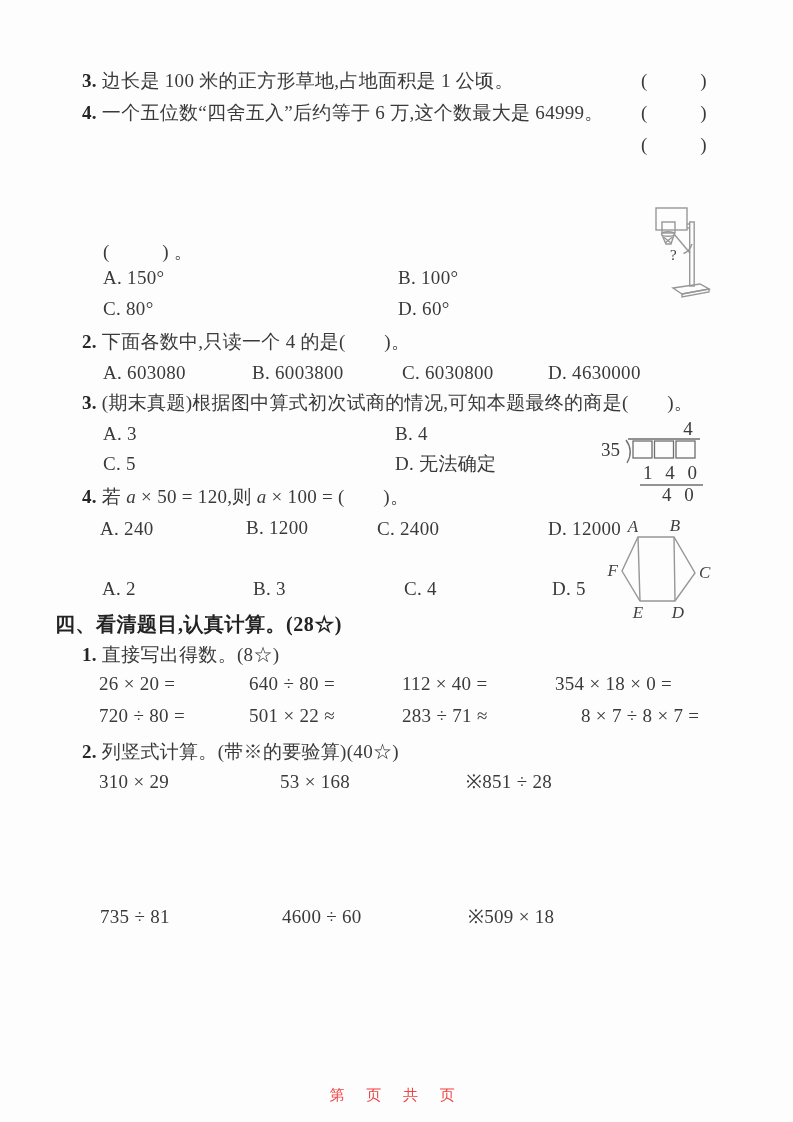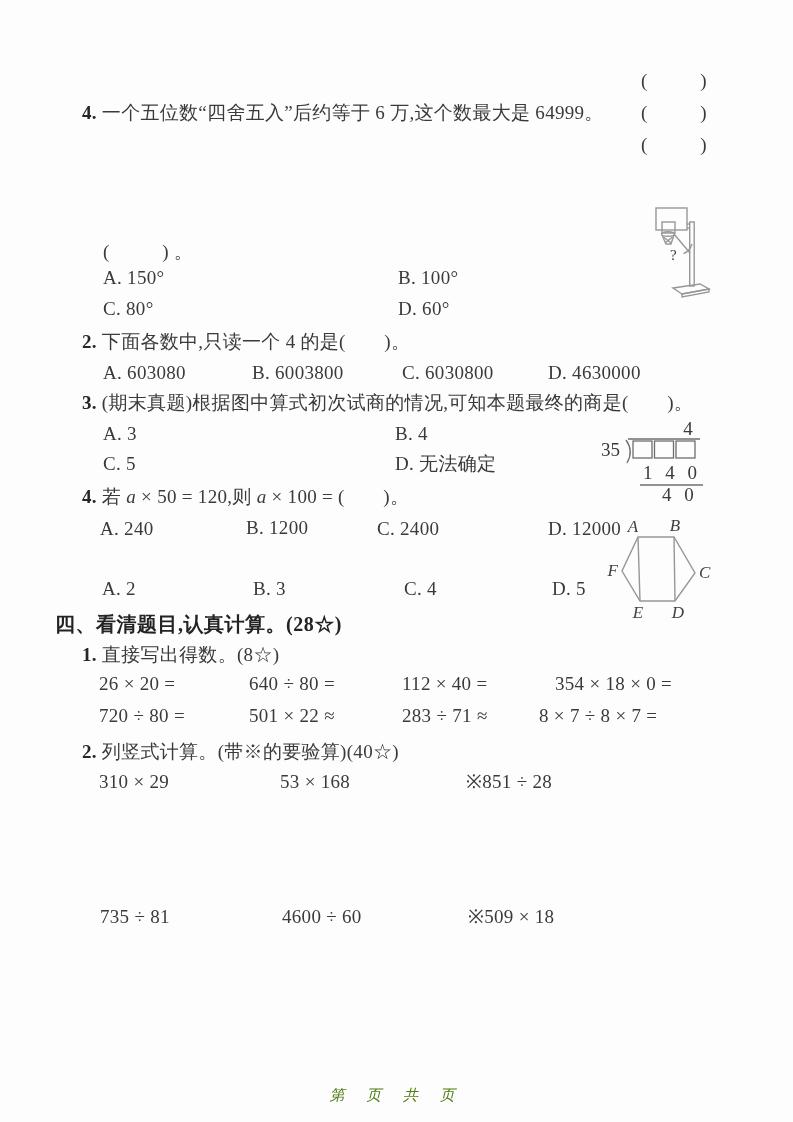--- a/index.html
+++ b/index.html
@@ -15,33 +15,36 @@
   }
   .t {
     position:absolute; white-space:nowrap;
     font-size:19px; line-height:22px; letter-spacing:0.3px;
   }
   .num { font-weight:bold; margin-right:5px; color:#262626; }
   .hdr { font-size:20px; font-weight:bold; color:#232323; letter-spacing:0.5px; }
   .hdr .sub { font-weight:normal; font-size:18px; color:#3a3a3a; }
   .paren { letter-spacing:5px; }
   .it { font-style:italic; }
-  .footer { width:100%; text-align:center; font-size:15px; letter-spacing:9px; color:#4d7c0f;font-style:italic; }
+  .footer { width:100%; text-align:center; font-size:15px; letter-spacing:9px; color:#ef4444; }
   svg { position:absolute; overflow:visible; }
   svg text { font-family:"Liberation Serif","DejaVu Serif",serif; fill:#3a3a3a; }
   .figline { stroke:#979797; fill:none; stroke-width:1.4; }
   .boxline { stroke:#6e6e6e; fill:none; stroke-width:1.3; }
   .divtext { font-size:19px; }
   .hexlabel { font-size:17px; font-style:italic; fill:#404040; }
 </style>
 </head>
 <body>
 
 <div class="page">
 
+  <div class="t" style="left:82px;top:70px">
+    <b class="num">3.</b><span>边长是 100 米的正方形草地,占地面积是 1 公顷。</span>
+  </div>
   <div class="t paren" style="left:641px;top:70px">(　　)</div>
 
   <div class="t" style="left:82px;top:102px">
     <b class="num">4.</b><span>一个五位数“四舍五入”后约等于 6 万,这个数最大是 64999。</span>
   </div>
   <div class="t paren" style="left:641px;top:102px">(　　)</div>
 
   <div class="t paren" style="left:641px;top:134px">(　　)</div>
 
 
@@ -128,21 +131,21 @@
   <div class="t" style="left:82px;top:644px">
     <b class="num">1.</b><span>直接写出得数。(8☆)</span>
   </div>
   <div class="t" style="left:99px;top:673px">26 × 20 =</div>
   <div class="t" style="left:249px;top:673px">640 ÷ 80 =</div>
   <div class="t" style="left:402px;top:673px">112 × 40 =</div>
   <div class="t" style="left:555px;top:673px">354 × 18 × 0 =</div>
   <div class="t" style="left:99px;top:705px">720 ÷ 80 =</div>
   <div class="t" style="left:249px;top:705px">501 × 22 ≈</div>
   <div class="t" style="left:402px;top:705px">283 ÷ 71 ≈</div>
-  <div class="t" style="left:539px;top:705px">8 × 7 ÷ 8 × 7 =</div>
+  <div class="t" style="left:581px;top:705px">8 × 7 ÷ 8 × 7 =</div>
 
   <div class="t" style="left:82px;top:741px">
     <b class="num">2.</b><span>列竖式计算。(带※的要验算)(40☆)</span>
   </div>
   <div class="t" style="left:99px;top:771px">310 × 29</div>
   <div class="t" style="left:280px;top:771px">53 × 168</div>
   <div class="t" style="left:466px;top:771px">※851 ÷ 28</div>
   <div class="t" style="left:100px;top:906px">735 ÷ 81</div>
   <div class="t" style="left:282px;top:906px">4600 ÷ 60</div>
   <div class="t" style="left:468px;top:906px">※509 × 18</div>

